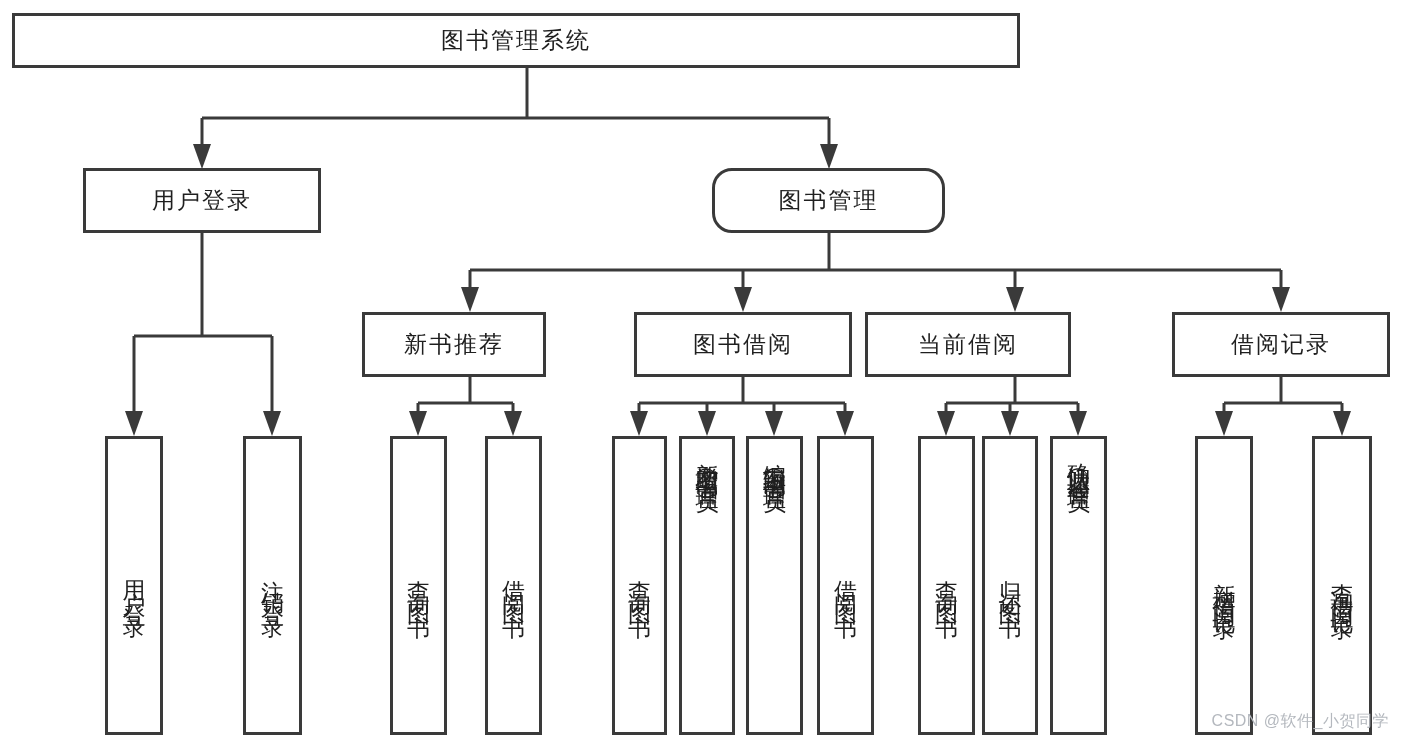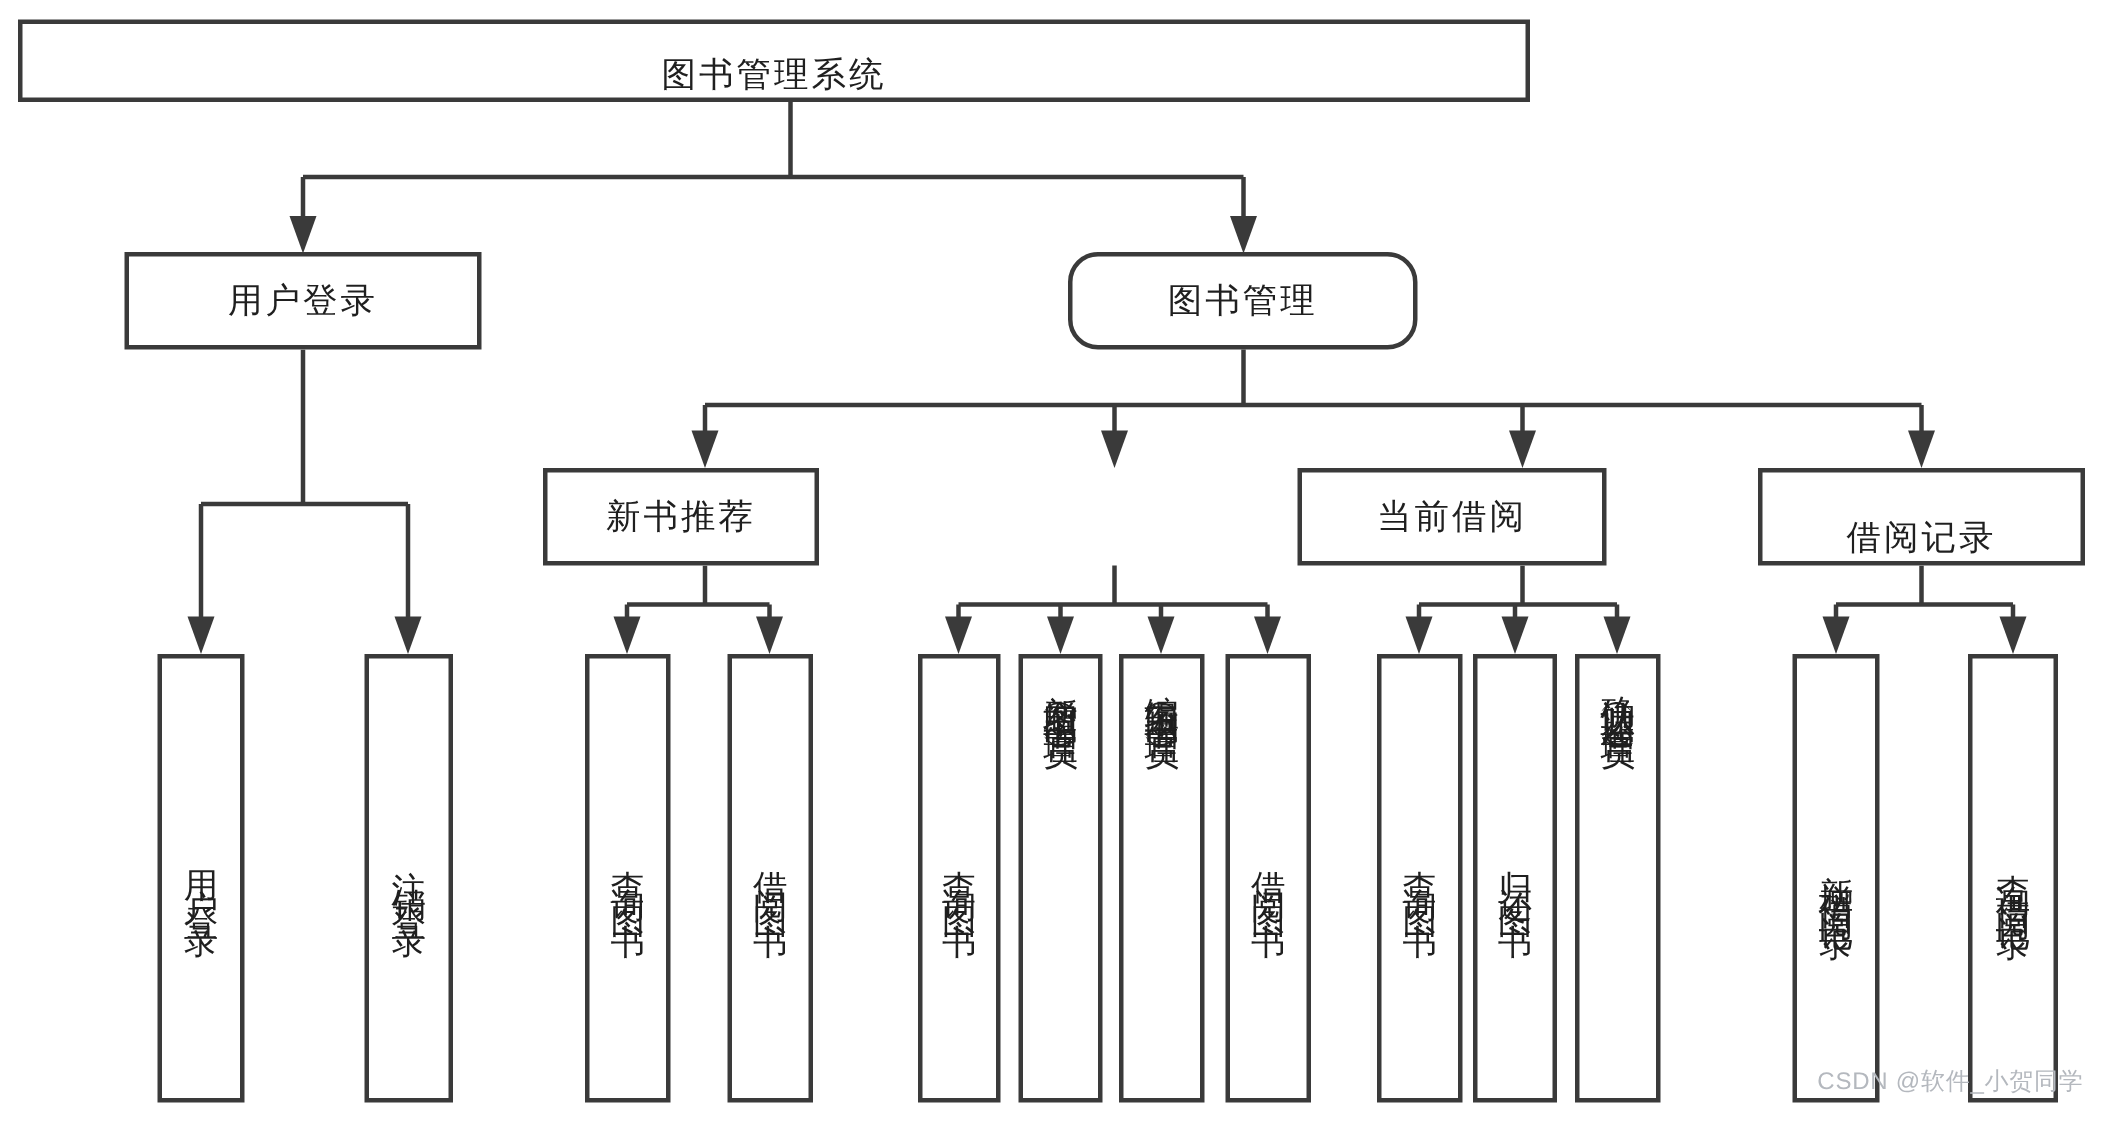--- a/index.html
+++ b/index.html
@@ -119,38 +119,41 @@
       <polygon points="765,411 783,411 774,436"></polygon>
       <polygon points="836,411 854,411 845,436"></polygon>
       <polygon points="937,411 955,411 946,436"></polygon>
       <polygon points="1001,411 1019,411 1010,436"></polygon>
       <polygon points="1069,411 1087,411 1078,436"></polygon>
       <polygon points="1215,411 1233,411 1224,436"></polygon>
       <polygon points="1333,411 1351,411 1342,436"></polygon>
     </g>
   </svg>
 
-  <div class="box" style="left:12px; top:13px; width:1008px; height:55px;align-items:flex-end;">
+  <div class="box" style="left:12px; top:13px; width:1008px; height:55px;">
     <span>图书管理系统</span>
   </div>
 
   <div class="box" style="left:83px; top:168px; width:238px; height:65px;">
     <span>用户登录</span>
   </div>
   <div class="box" style="left:712px; top:168px; width:233px; height:65px;border-radius:20px;">
     <span>图书管理</span>
   </div>
 
   <div class="box" style="left:362px; top:312px; width:184px; height:65px;">
     <span>新书推荐</span>
   </div>
+  <div class="box" style="left:634px; top:312px; width:218px; height:65px;">
+    <span>图书借阅</span>
+  </div>
   <div class="box" style="left:865px; top:312px; width:206px; height:65px;">
     <span>当前借阅</span>
   </div>
-  <div class="box" style="left:1172px; top:312px; width:218px; height:65px;align-items:flex-end;">
+  <div class="box" style="left:1172px; top:312px; width:218px; height:65px;">
     <span>借阅记录</span>
   </div>
 
   <div class="leaf" style="left:105px; width:58px;">
     <span>用户登录</span>
   </div>
   <div class="leaf" style="left:243px; width:59px;">
     <span>注销登录</span>
   </div>
 

